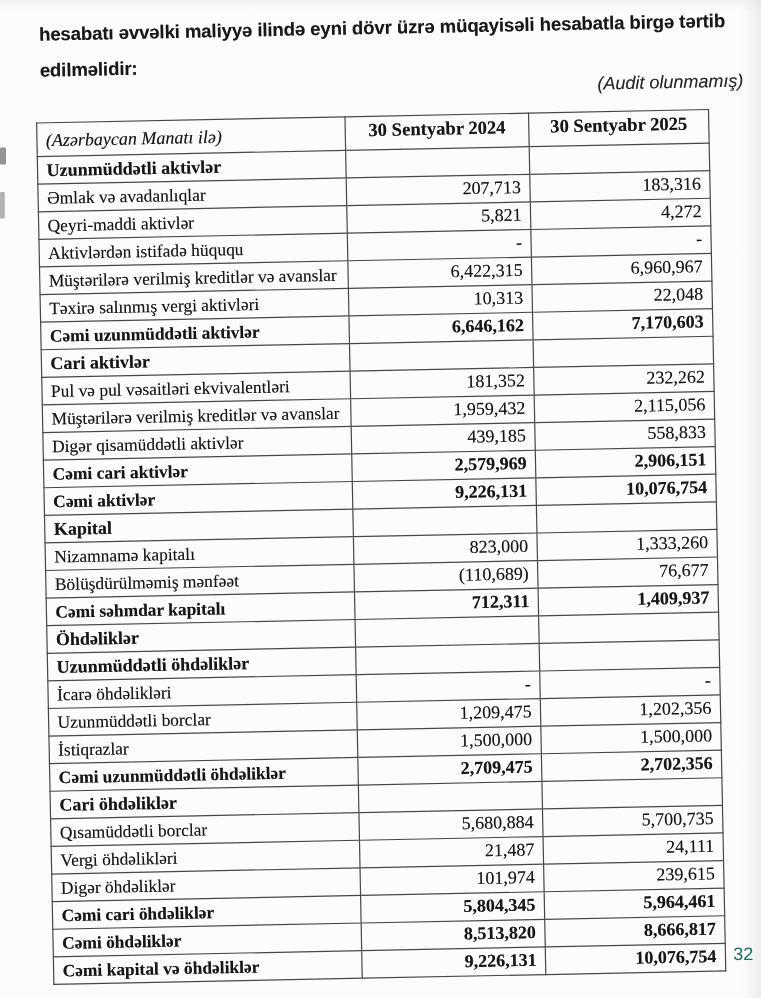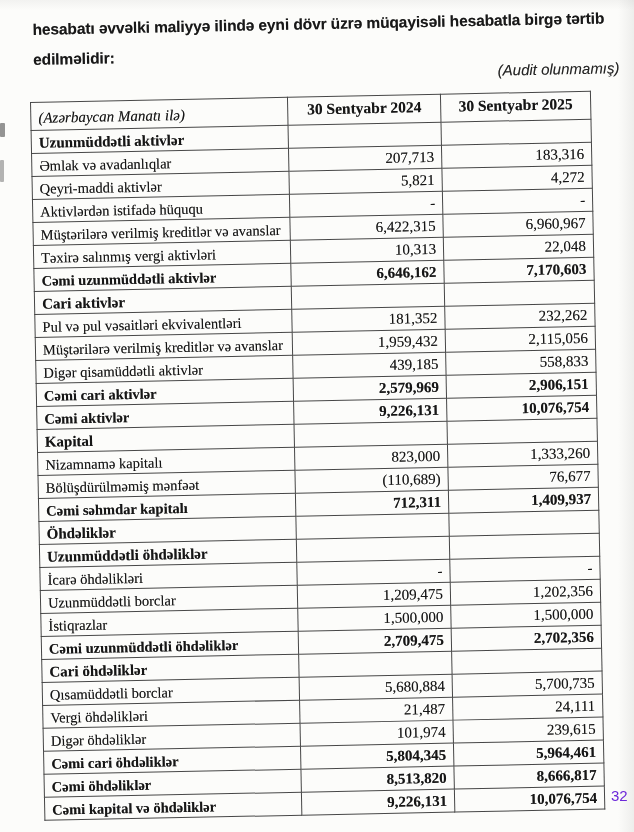--- a/index.html
+++ b/index.html
@@ -64,21 +64,21 @@
   }
   td.num {
     font-family:"Liberation Serif", serif; font-size:15px;
     text-align:right; vertical-align:bottom; padding:0 7px 2px 0; white-space:nowrap;
   }
   tr.section td.lbl { font-weight:bold; font-size:15px; }
   tr.total td.lbl, tr.total td.num { font-weight:bold; }
 
   .pagenum {
     position:absolute; left:611px; top:787px;
-    font-family:"Liberation Sans", sans-serif; font-size:15px; color:#6d28d9;
+    font-family:"Liberation Sans", sans-serif; font-size:15px; color:#0f766e;
   }
 </style>
 </head>
 <body>
 
 <div class="sheet">
   <div class="rot">
 
     <div class="intro">
       <div>hesabatı əvvəlki maliyyə ilində eyni dövr üzrə müqayisəli hesabatla birgə tərtib</div>

